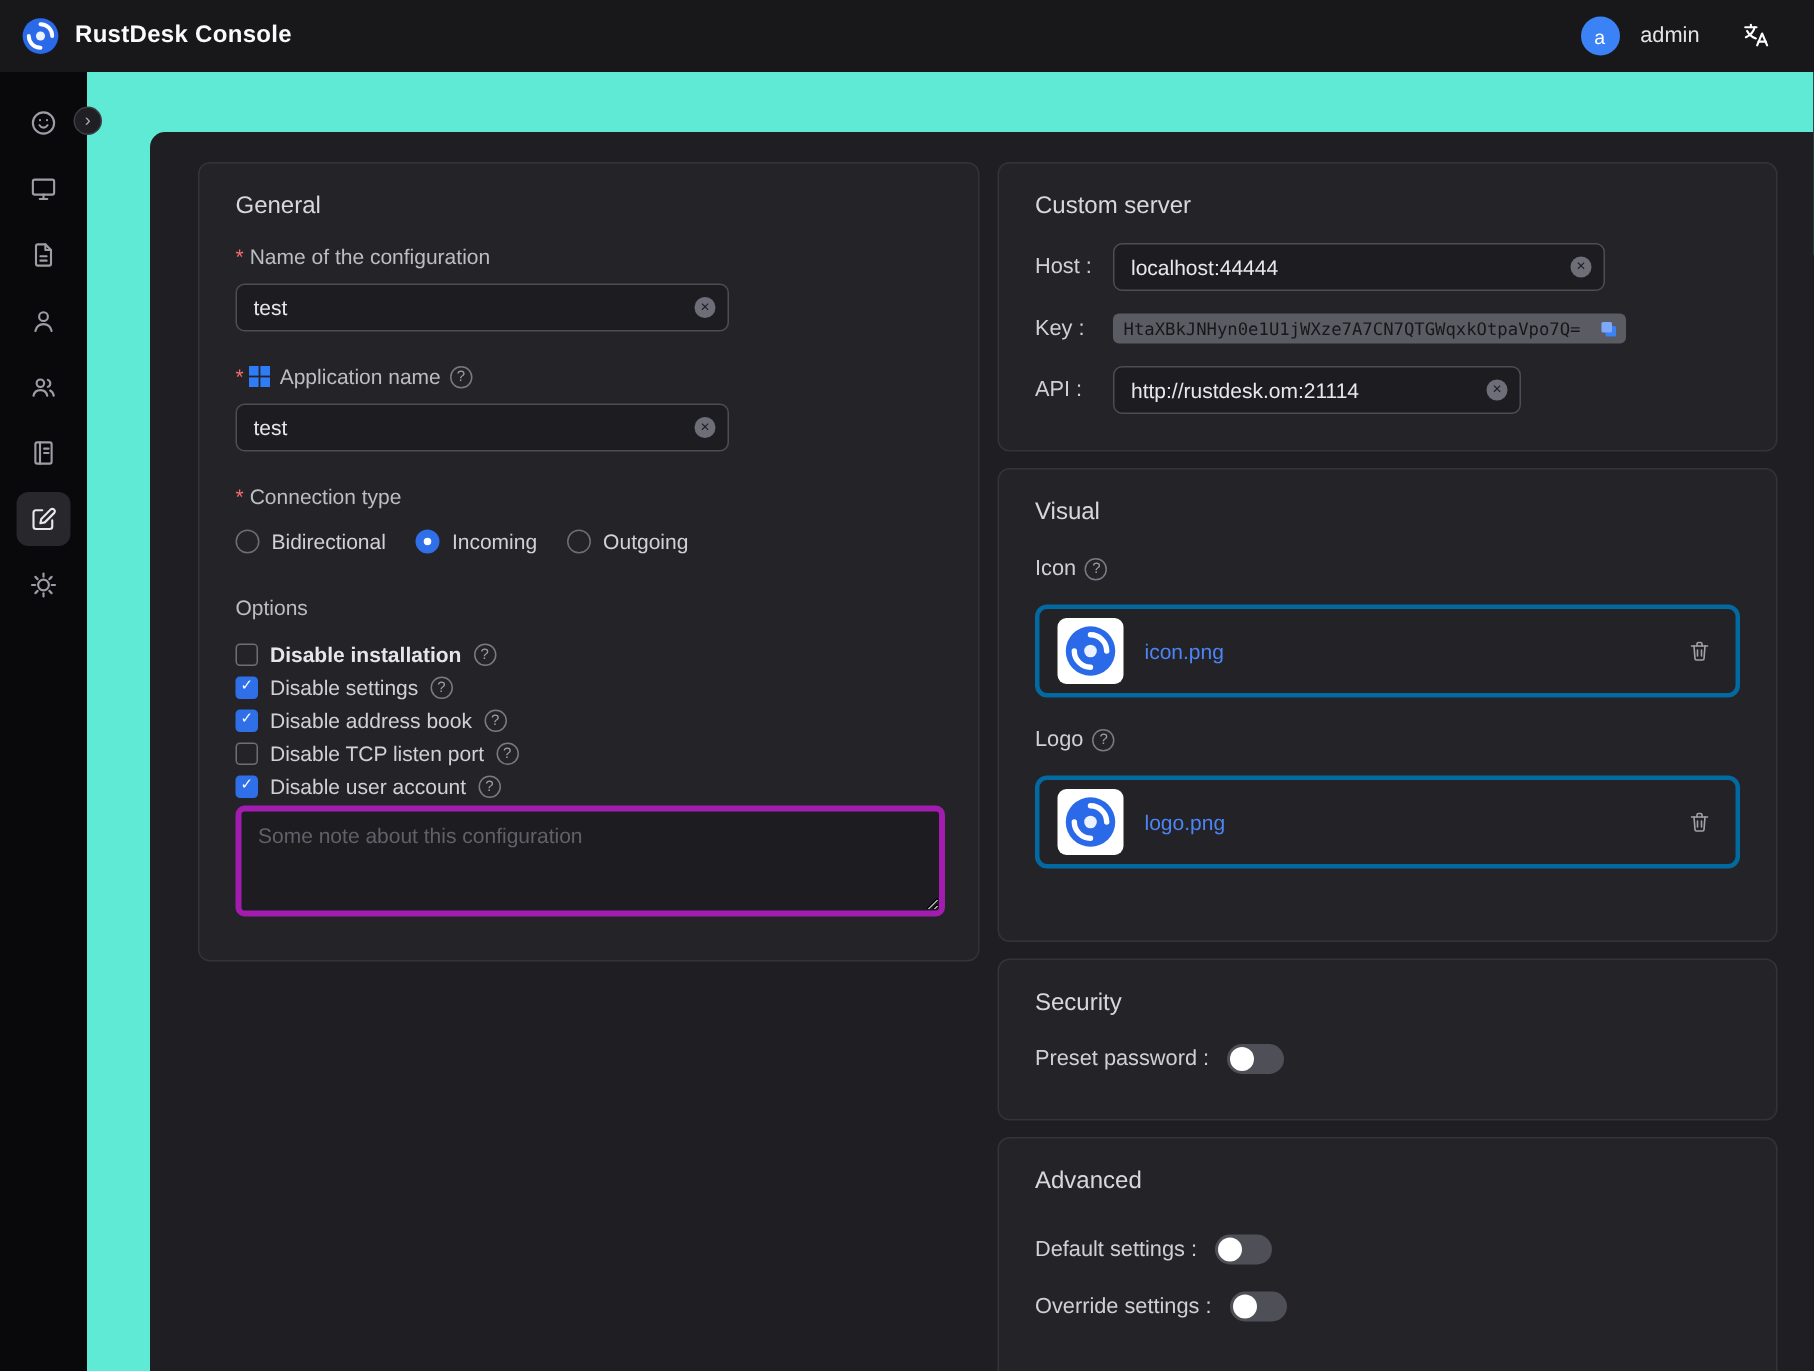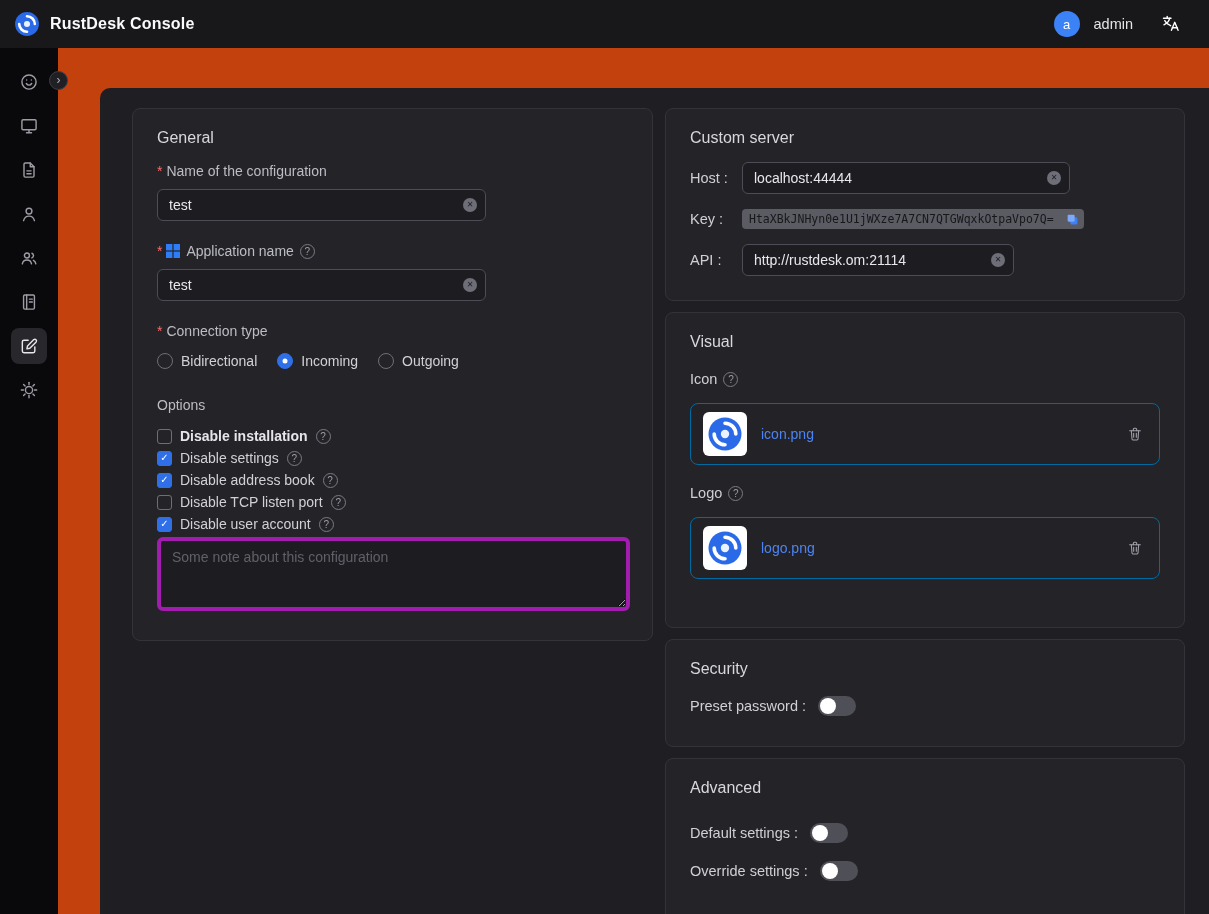--- a/index.html
+++ b/index.html
@@ -25,21 +25,21 @@
     justify-content:center; color:#9d9da6; cursor:pointer; }
   .side-item.active { background:#27272c; color:#e8e8ec; }
   .side-item svg { width:20px; height:20px; }
 
   .collapse-btn { position:absolute; left:49px; top:23px; width:19px; height:19px;
     border-radius:50%; background:#202024; border:1px solid #3d3d44; color:#b0b0b8;
     display:flex; align-items:center; justify-content:center; font-size:12px; line-height:1;
     cursor:pointer; z-index:10; padding-bottom:2px; }
 
   
-  .main { flex:1; background:#c2410c; position:relative; }
+  .main { flex:1; background:#5eead4; position:relative; }
   .surface { position:absolute; left:42px; top:40px; right:0; bottom:0; background:#1f1f23;
     border-top-left-radius:10px; padding:20px 24px 0 32px; display:flex; gap:12px;
     align-items:flex-start; overflow:hidden; }
   .col-left { width:521px; flex-shrink:0; }
   .col-right { width:520px; flex-shrink:0; display:flex; flex-direction:column; gap:11px; }
 
   .card { background:#242428; border:1px solid #333339; border-radius:8px; padding:20px 24px 26px; }
   .card-title { font-size:16px; font-weight:500; color:#d7d7dc; }
 
   
@@ -88,21 +88,21 @@
   .server-label { width:52px; font-size:14.5px; color:#cfcfd5; flex-shrink:0; }
   .key-field { width:342px; background:#5b5b64; border-radius:4px; padding:3px 5px 3px 7px;
     display:flex; align-items:center; gap:6px; }
   .key-text { font-family:"DejaVu Sans Mono",monospace; font-size:11.5px; color:#17171a;
     white-space:nowrap; overflow:hidden; flex:1; }
   .copy-icon { display:flex; cursor:pointer; flex-shrink:0; }
 
   
   .v-label { display:flex; align-items:center; gap:6px; margin:20px 0 16px;
     font-size:14.5px; color:#cfcfd5; }
-  .upload-box { border:1px solid #0369a1; border-radius:8px; height:62px; display:flex;
+  .upload-box { border:3px solid #0369a1; border-radius:8px; height:62px; display:flex;
     align-items:center; padding:0 16px 0 12px; background:#232327; }
   .thumb { width:44px; height:44px; background:#fff; border-radius:6px; display:flex;
     align-items:center; justify-content:center; flex-shrink:0; }
   .thumb svg { width:36px; height:36px; }
   .file-link { margin-left:14px; color:#4c84f5; cursor:pointer; }
   .trash-btn { margin-left:auto; color:#a1a1aa; cursor:pointer; display:flex; }
 
   
   .toggle-row { display:flex; align-items:center; margin-top:18px; font-size:14.5px; color:#cfcfd5; }
   .toggle { width:38px; height:20px; border-radius:10px; background:#4f4f57; margin-left:12px;

